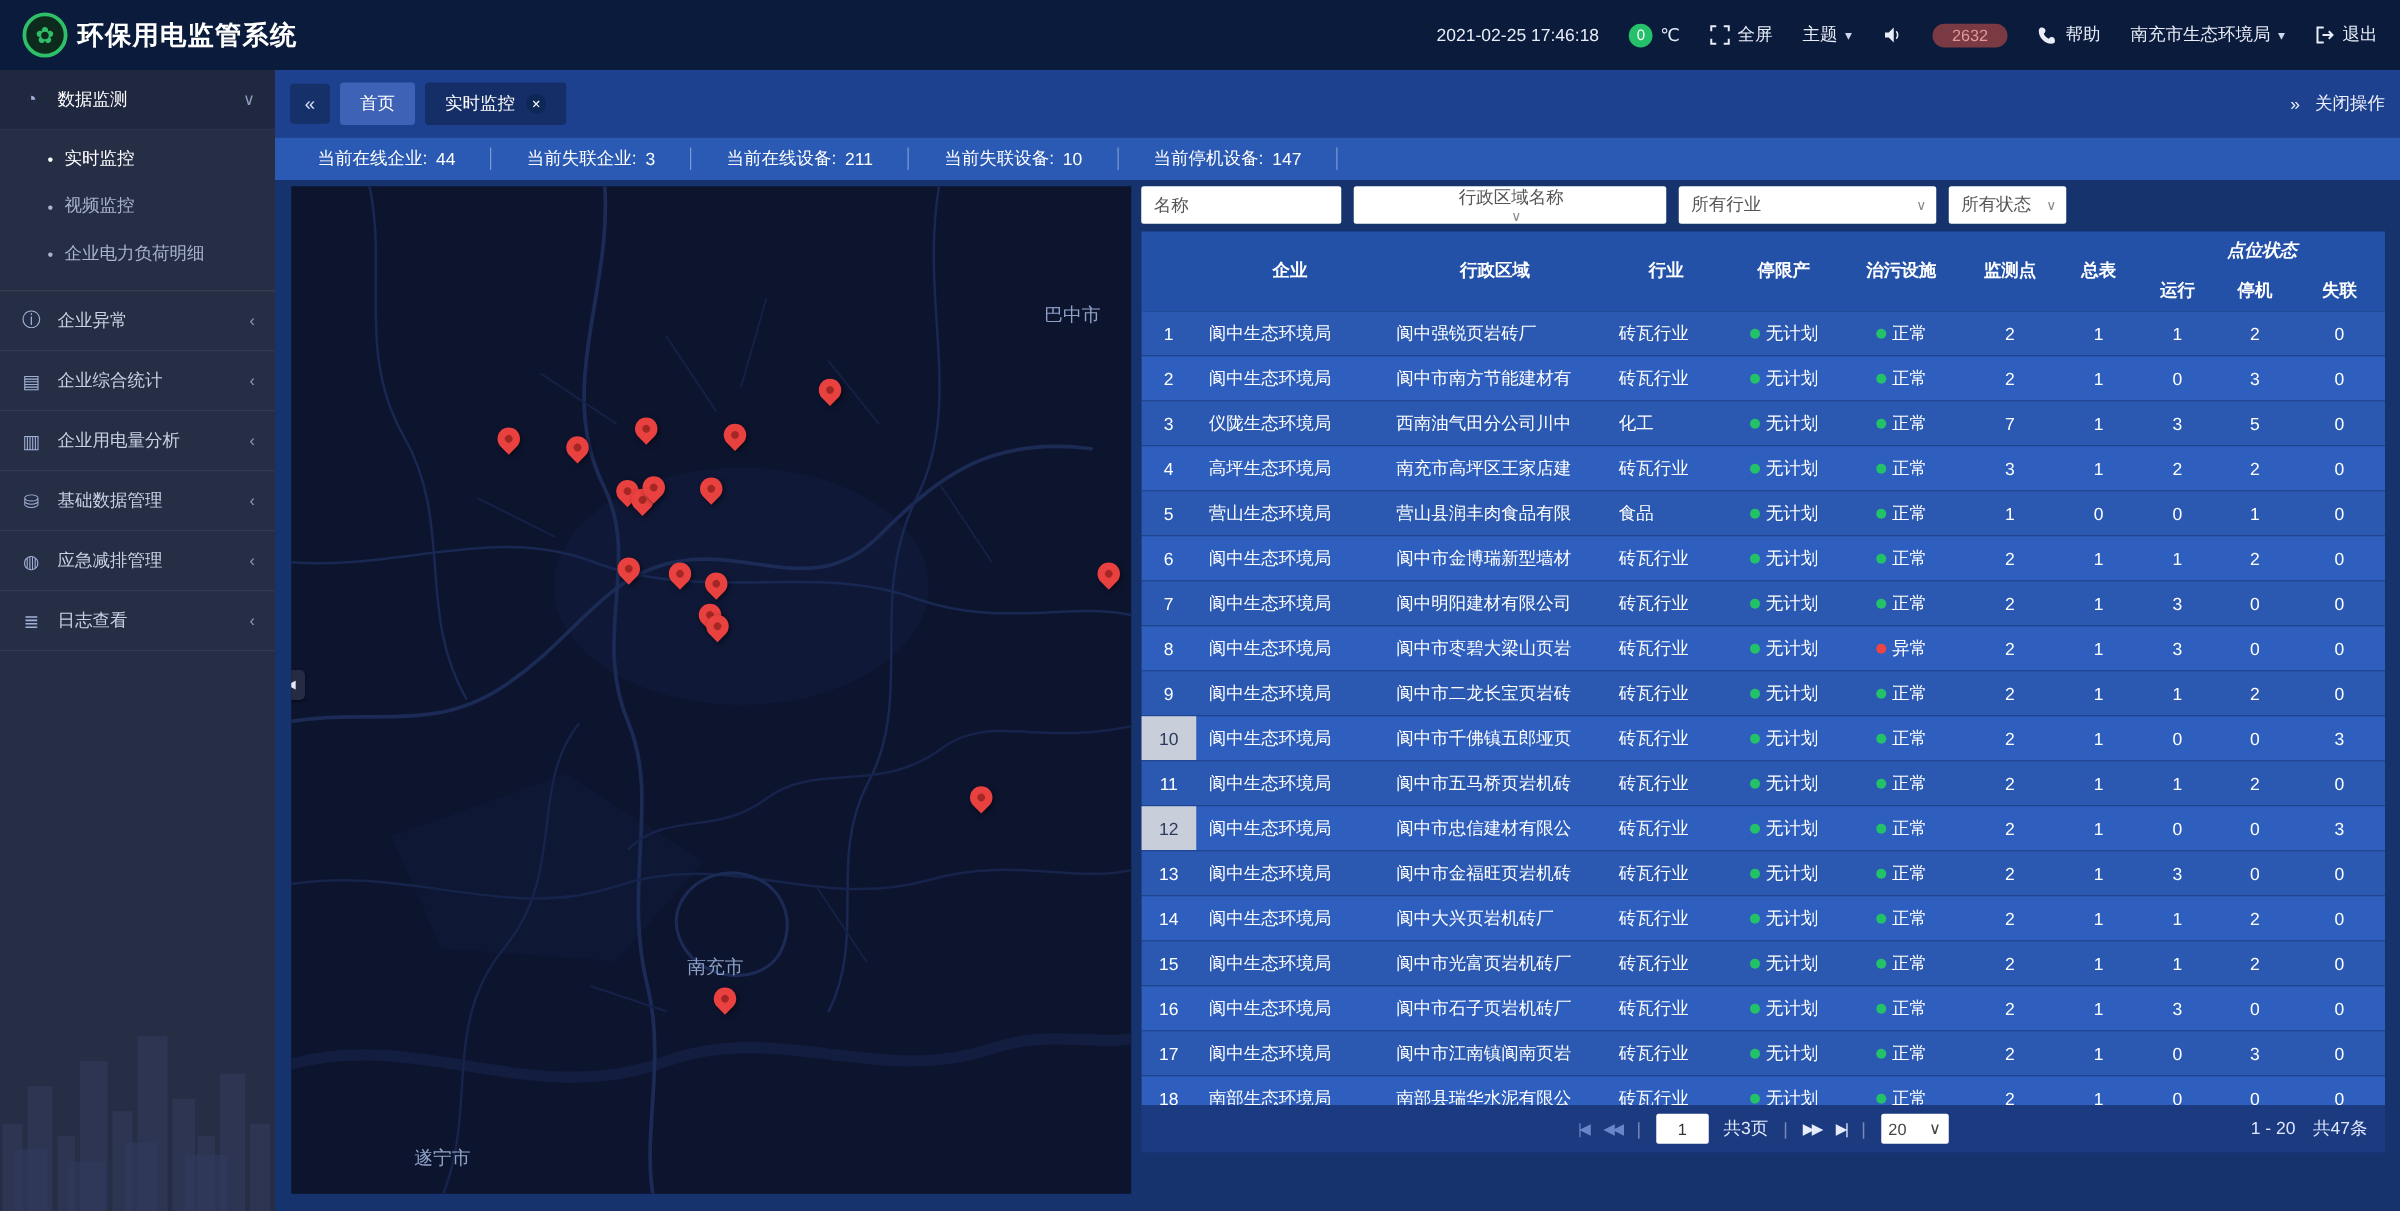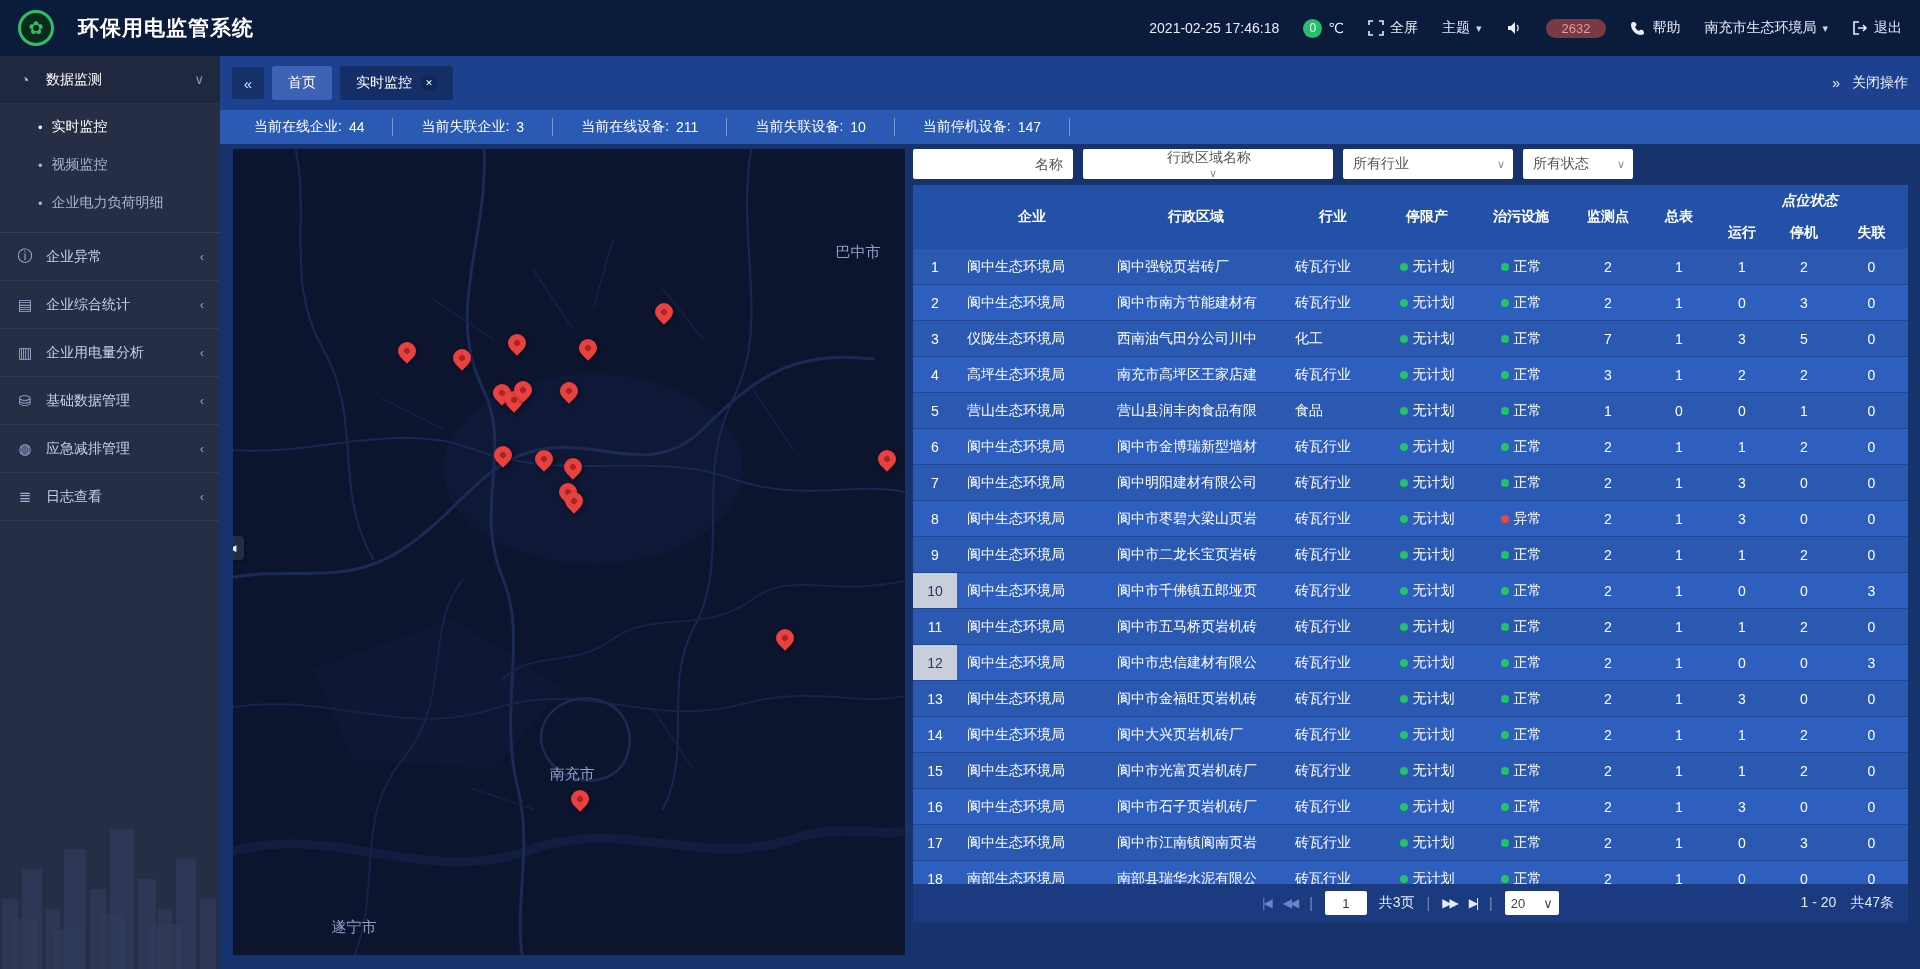--- a/index.html
+++ b/index.html
@@ -3,21 +3,21 @@
 <meta charset="utf-8">
 <style>
   * { box-sizing: border-box; margin: 0; padding: 0; }
   html,body { width:1920px; height:969px; overflow:hidden;
     font-family:"Liberation Sans","DejaVu Sans",sans-serif; background:#0e2250; color:#fff; }
 
   
   .header { height:56px; background:#0b1b3c; display:flex; align-items:center; padding:0 18px; }
   .logo { width:36px; height:36px; border-radius:50%; border:3px solid #2fbf68; background:#0d2b1c;
           display:flex; align-items:center; justify-content:center; color:#2fbf68; font-size:18px; }
-  .app-title { font-size:21px; font-weight:bold; margin-left:24px; letter-spacing:1px; }
+  .app-title { font-size:21px; font-weight:bold; margin-left:8px; letter-spacing:1px; }
   .header-right { margin-left:auto; display:flex; align-items:center; gap:24px; font-size:14px; color:#e8edf8; }
   .hitem { display:flex; align-items:center; gap:6px; white-space:nowrap; }
   .temp-circle { width:19px; height:19px; border-radius:50%; background:#27c06a; color:#fff;
                  font-size:12px; display:flex; align-items:center; justify-content:center; }
   .caret { font-size:11px; color:#cdd8ee; }
   .notice-pill { background:#7a3a44; color:#e29a9a; border-radius:10px; padding:2px 16px; font-size:13px; }
   .hicon { width:16px; height:16px; display:inline-block; }
   .hicon svg { width:100%; height:100%; display:block; }
 
   
@@ -71,26 +71,26 @@
   .pin::after { content:''; position:absolute; width:6px; height:6px; background:#a52723; border-radius:50%;
                 top:6px; left:6px; }
   .map-handle { position:absolute; left:-11px; top:48%; width:22px; height:24px; background:#242b42;
                 border-radius:4px; color:#e6ebf7; font-size:9px; display:flex; align-items:center;
                 justify-content:center; cursor:pointer; z-index:5; box-shadow:0 1px 3px rgba(0,0,0,.5); }
 
   
   .table-panel { flex:1; display:flex; flex-direction:column; min-width:0; margin-bottom:33px; }
   .filter-row { height:30px; display:flex; gap:10px; flex:none; }
   .f-input { width:160px; height:30px; background:#fff; border:none; border-radius:2px; padding:0 10px;
-             font-size:14px; color:#333; font-family:inherit;text-align:right; }
+             font-size:14px; color:#333; font-family:inherit; }
   .f-input::placeholder { color:#555; }
   .f-select { height:30px; background:#fff; border-radius:2px; padding:0 8px 0 10px; display:flex;
               align-items:center; justify-content:space-between; font-size:14px; color:#555; cursor:pointer; }
   .f-select .sel-caret { color:#8a8a8a; font-size:11px; margin-left:8px; }
-  .w250 { width:250px;flex-direction:column; } .w170 { width:170px; } .w110 { width:110px; }
+  .w250 { width:250px;flex-direction:column; } .w170 { width:206px; } .w110 { width:94px; }
 
   .table-card { flex:1; display:flex; flex-direction:column; margin-top:6px; min-height:0; overflow:hidden; }
   .grid-cols { display:grid; grid-template-columns:44px 150px 178px 96px 92px 96px 78px 64px 62px 62px 1fr; }
   .thead { background:#2351a8; height:64px; flex:none; grid-template-rows:1fr 1fr; }
   .th { display:flex; align-items:center; justify-content:center; font-size:14px; font-weight:bold; color:#fff; }
   .th.span2 { grid-row:1 / 3; }
   .th.group { grid-row:1; grid-column:9 / 12; font-style:italic; }
   .th.sub { grid-row:2; }
   .tbody { flex:1; overflow:hidden; }
   .trow { height:36px; background:#2b59b2; border-bottom:1px solid rgba(10,28,74,0.35); cursor:pointer; }

